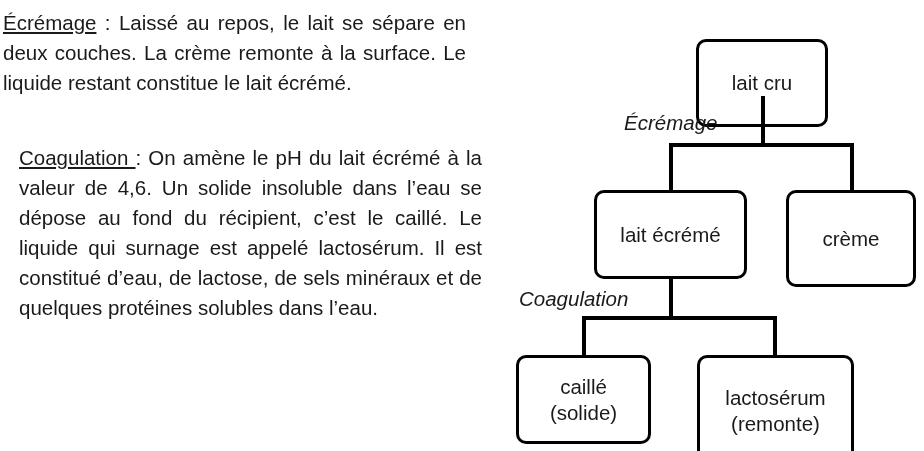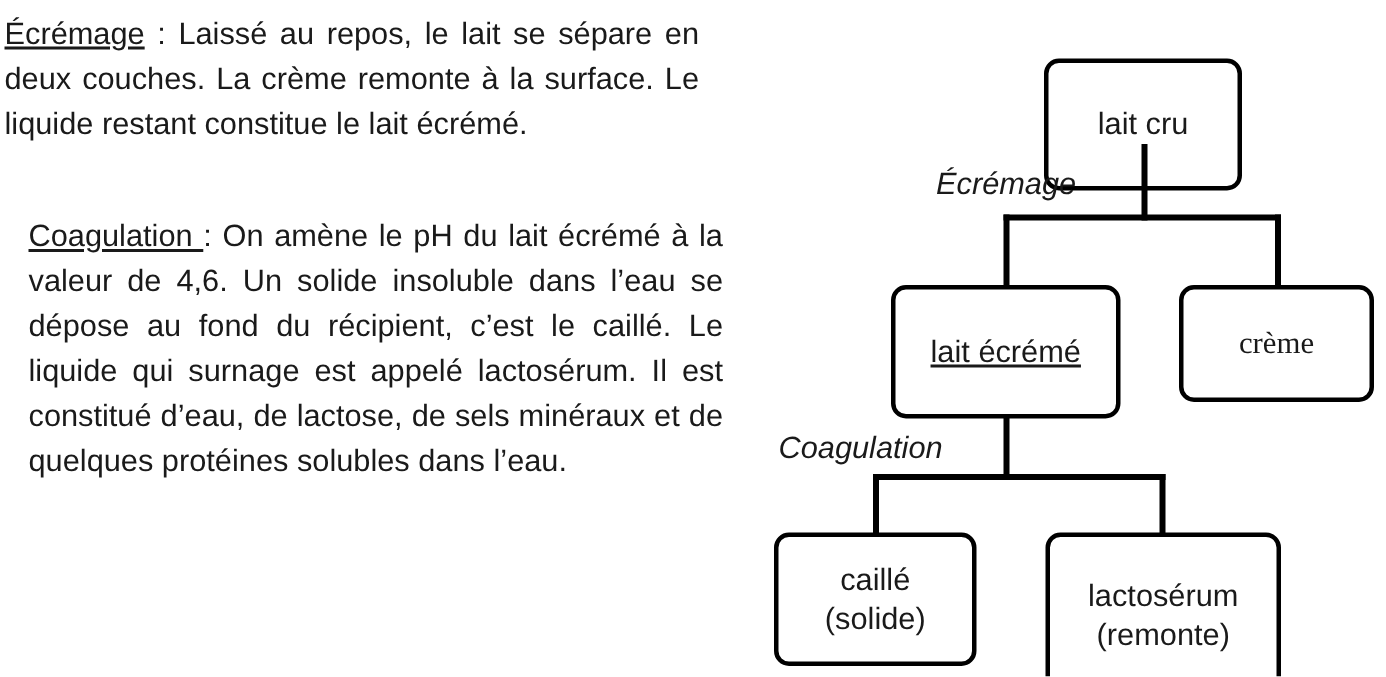--- a/index.html
+++ b/index.html
@@ -118,25 +118,25 @@
     <div class="connector v-line" style="left:761px; top:96px; width:4px; height:51px;"></div>
 
     <div class="connector h-line" style="left:669px; top:143px; width:185px; height:4px;"></div>
 
     <div class="connector v-line" style="left:669px; top:143px; width:4px; height:50px;"></div>
 
     <div class="connector v-line" style="left:850px; top:143px; width:4px; height:50px;"></div>
 
     <div class="process-label" style="left:624px; top:111px;">Écrémage</div>
 
-    <div class="node" style="left:594px; top:190px; width:153px; height:89px;text-decoration:underline;">
+    <div class="node" style="left:594px; top:190px; width:153px; height:89px;">
       <span class="node-label">lait écrémé</span>
     </div>
 
-    <div class="node" style="left:786px; top:190px; width:130px; height:78px;font-family:Liberation Serif, serif;">
+    <div class="node" style="left:786px; top:190px; width:130px; height:97px;">
       <span class="node-label">crème</span>
     </div>
 
     <div class="connector v-line" style="left:669px; top:277px; width:4px; height:43px;"></div>
 
     <div class="connector h-line" style="left:582px; top:316px; width:195px; height:4px;"></div>
 
     <div class="connector v-line" style="left:582px; top:316px; width:4px; height:42px;"></div>
 
     <div class="connector v-line" style="left:773px; top:316px; width:4px; height:42px;"></div>

